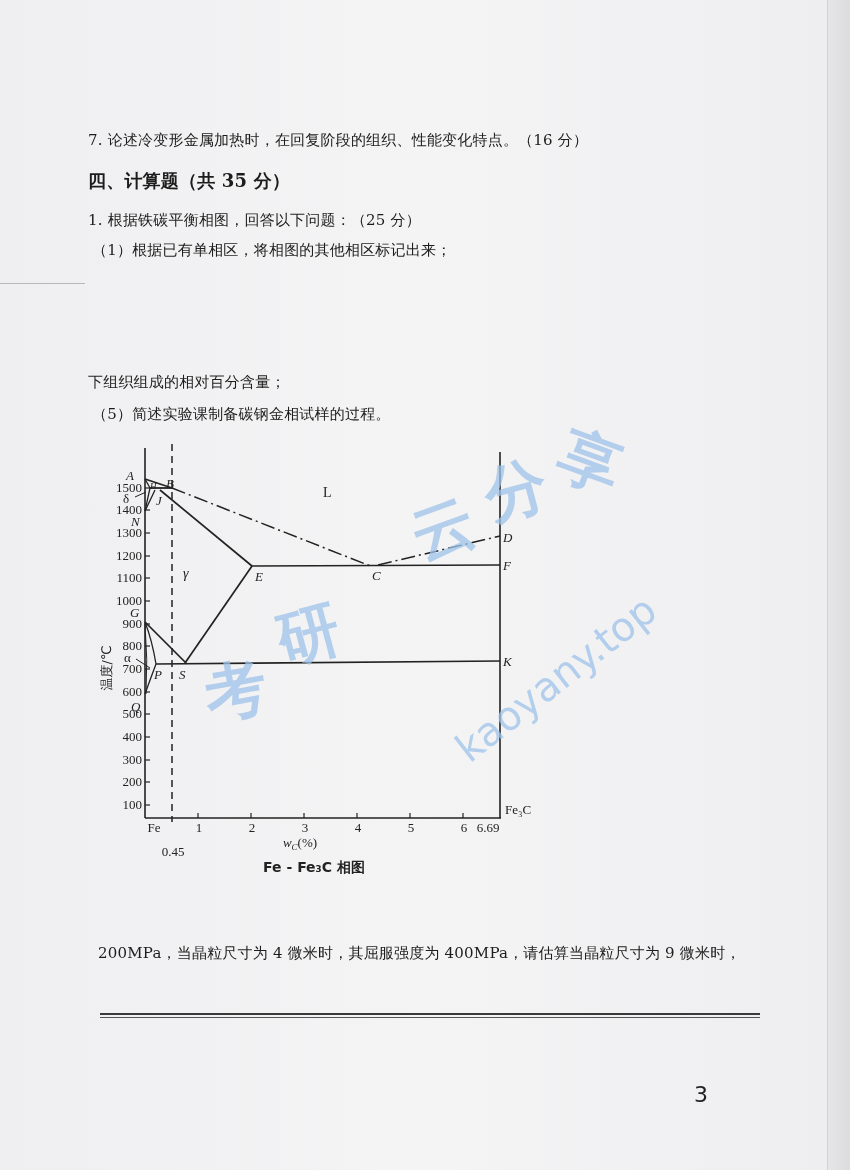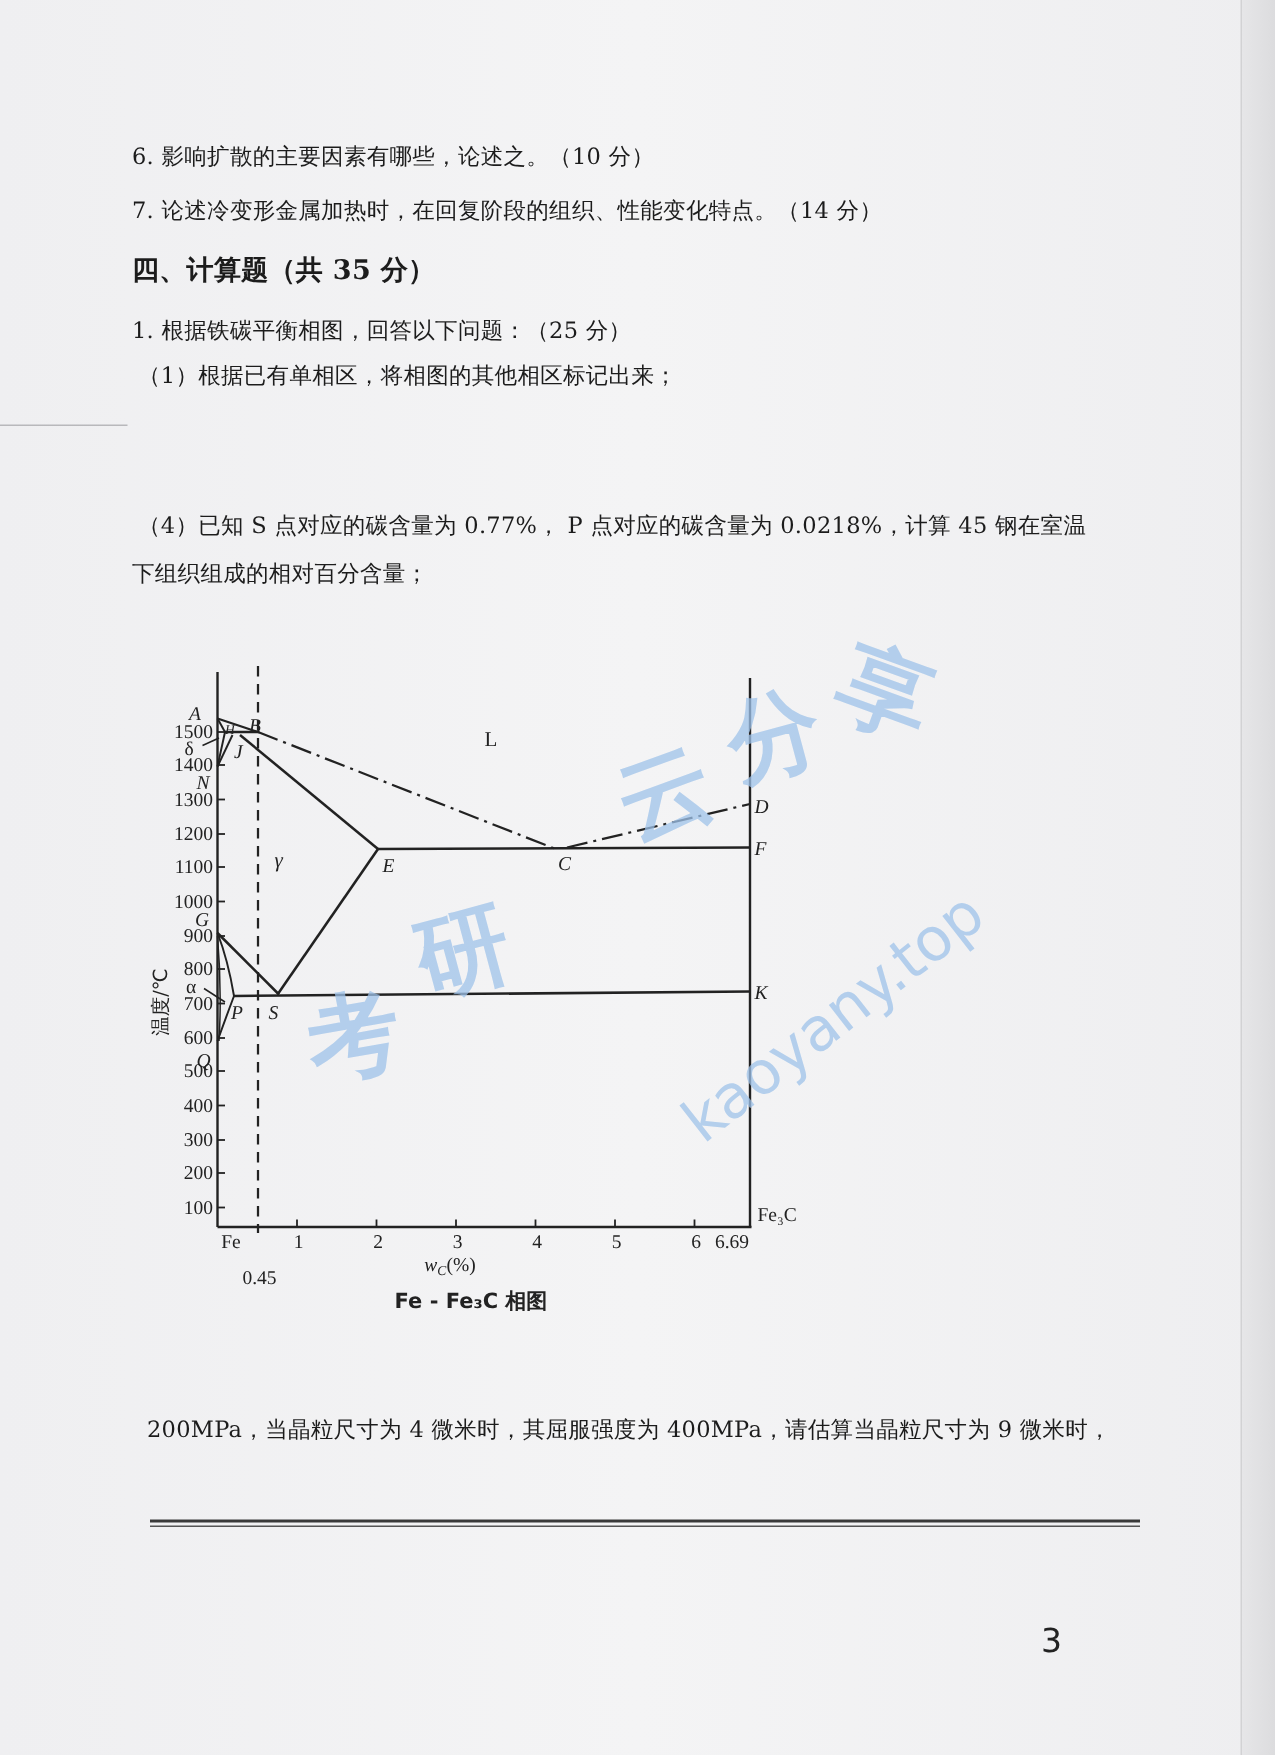--- a/index.html
+++ b/index.html
@@ -42,28 +42,27 @@
   .wm-cn { font-size: 62px; font-weight: bold; transform-origin: left top; }
   .wm-en { font-size: 40px; transform: rotate(-38deg); transform-origin: left bottom; left: 475px; top: 725px; }
 </style>
 </head>
 <body>
 
 <div class="page">
   <div class="edge"></div>
   <div class="stray"></div>
 
-  <div class="line" style="top:94px">6. 影响扩散的主要因素有哪些，论述之。（10 分）</div>
-  <div class="line" style="top:130px">7. 论述冷变形金属加热时，在回复阶段的组织、性能变化特点。（14 分）</div>
+  <div class="line" style="top:130px">7. 论述冷变形金属加热时，在回复阶段的组织、性能变化特点。（16 分）</div>
   <div class="line heading" style="top:171px">四、计算题（共 35 分）</div>
 
   <div class="line" style="top:210px">1. 根据铁碳平衡相图，回答以下问题：（25 分）</div>
   <div class="line" style="top:240px;left:92px">（1）根据已有单相区，将相图的其他相区标记出来；</div>
-  <div class="line" style="top:340px;left:92px">（4）已知 S 点对应的碳含量为 0.77%， P 点对应的碳含量为 0.0218%，计算 45 钢在室温</div>
   <div class="line" style="top:372px;left:88px">下组织组成的相对百分含量；</div>
+  <div class="line" style="top:404px;left:92px">（5）简述实验课制备碳钢金相试样的过程。</div>
 
   <svg class="diagram" width="850" height="1170" font-family="Liberation Serif, serif">
 
     <line x1="145" y1="448" x2="145" y2="818" stroke="#222" stroke-width="1.6"></line>
     <line x1="145" y1="818" x2="501" y2="818" stroke="#222" stroke-width="1.6"></line>
     <line x1="500" y1="452" x2="500" y2="818" stroke="#222" stroke-width="1.6"></line>
 
     <g stroke="#222" stroke-width="1.2">
       <line x1="145" y1="488" x2="150" y2="488"></line>
       <line x1="145" y1="510" x2="150" y2="510"></line>

